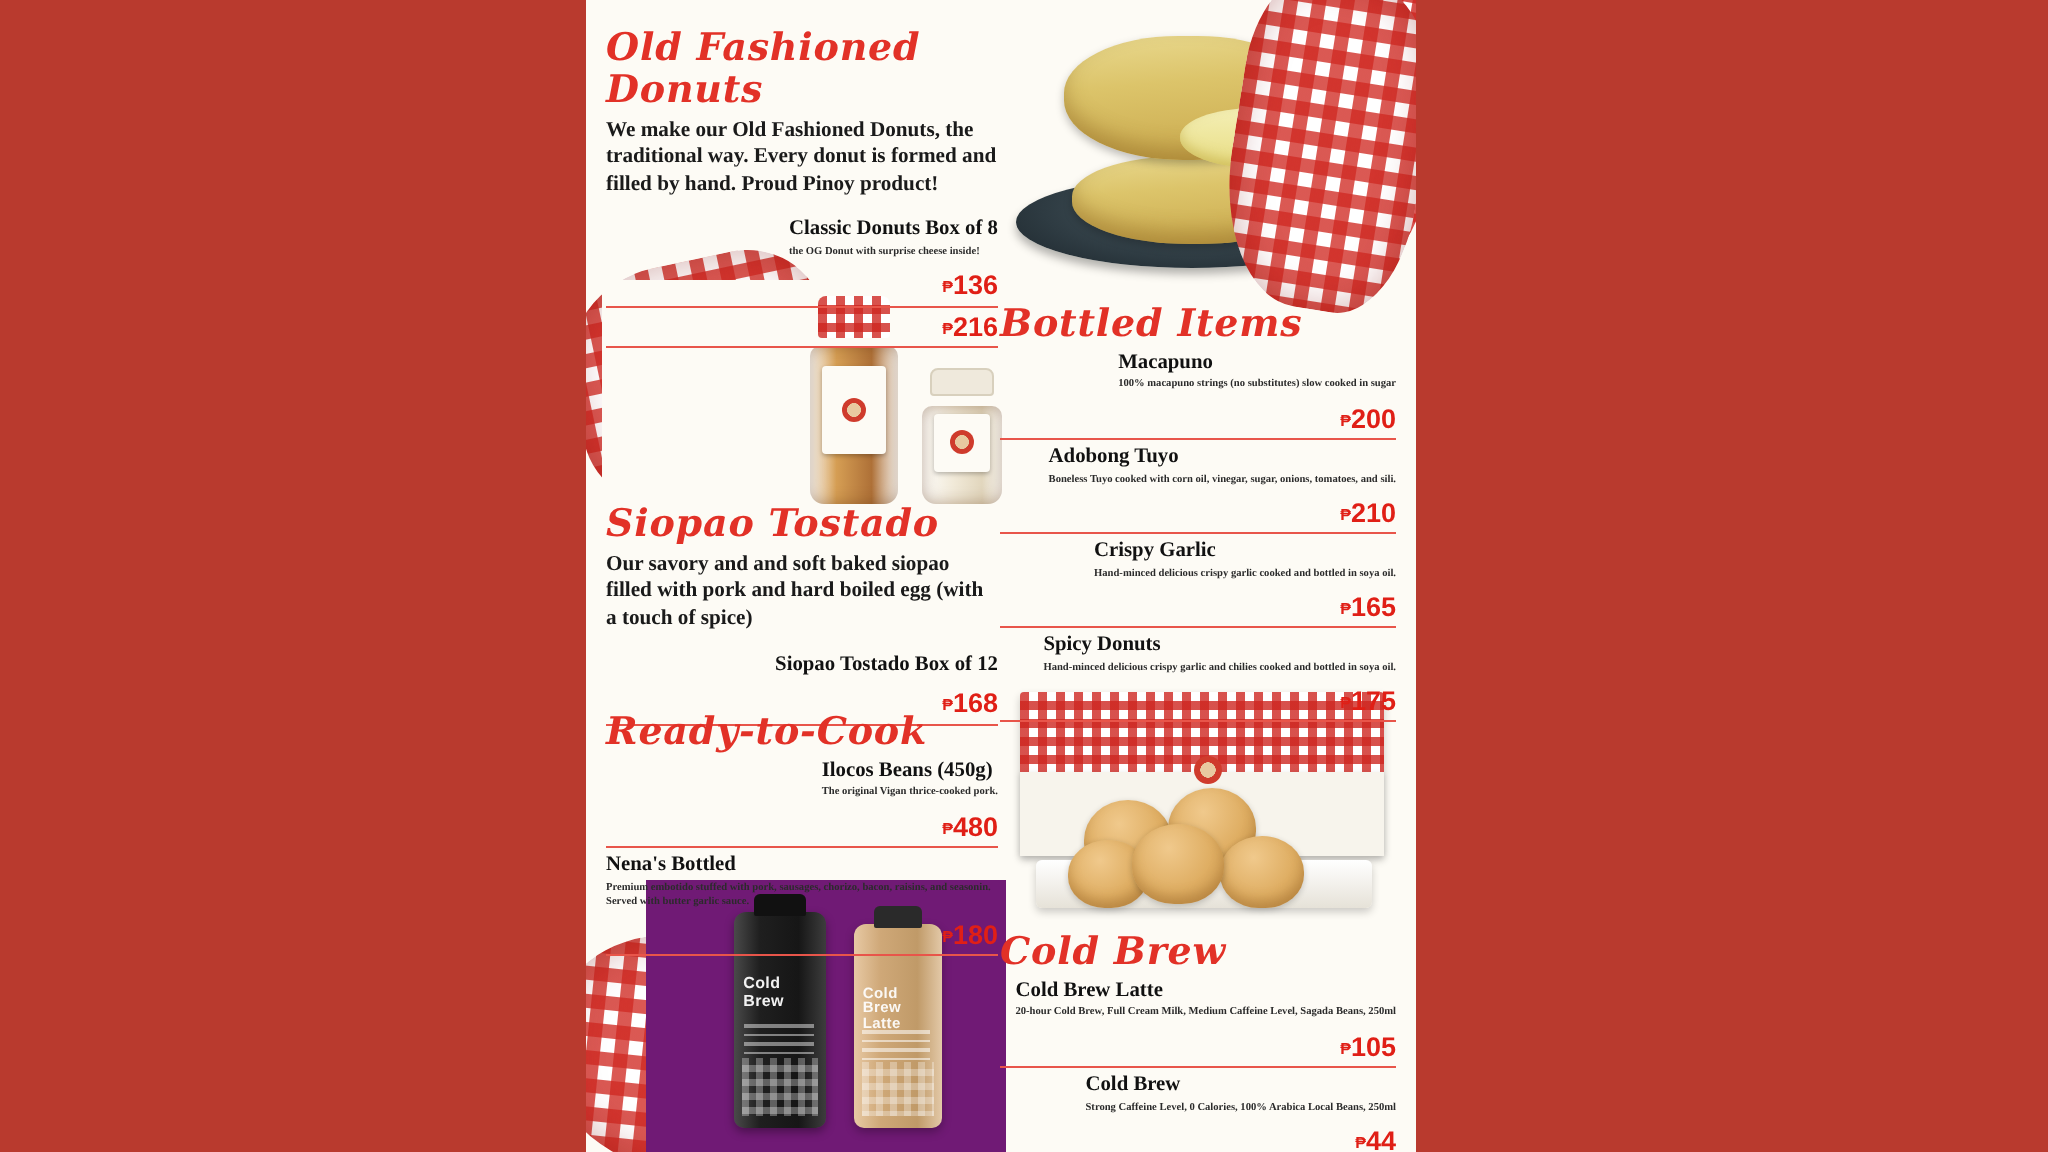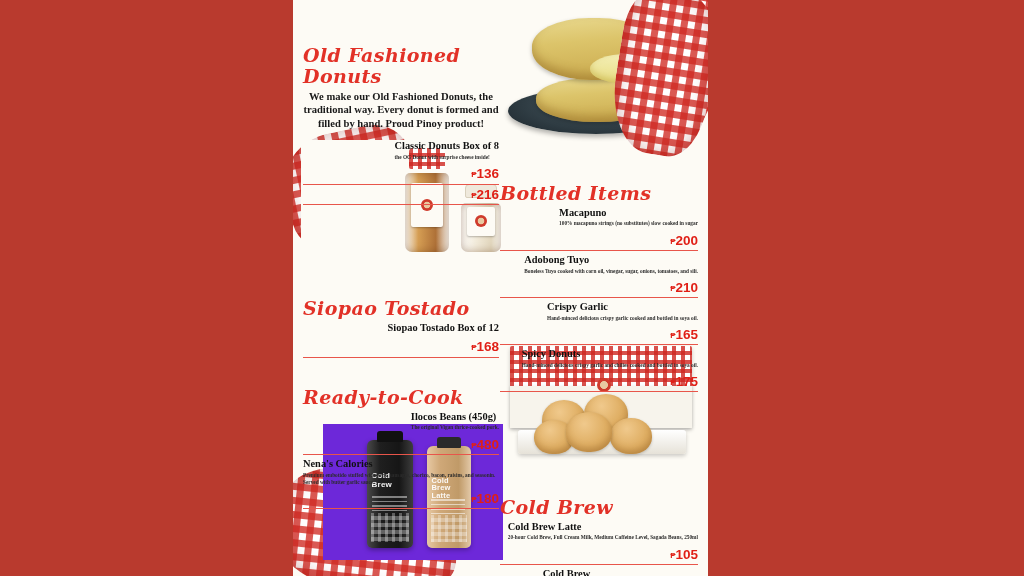--- a/index.html
+++ b/index.html
@@ -60,42 +60,41 @@
     font-weight:bold;font-style:italic;
     font-size:19px;letter-spacing:.4px;
     margin:0 0 3px 0;line-height:1.1;
   }
   .sect-blurb{
     color:#1a1a1a;
     font-family:"Liberation Serif", serif;
     font-weight:bold;
     font-size:10.6px;line-height:1.28;
     margin:0 0 10px 0;
-    text-align:center;
   }
   .item{margin-bottom:3px;border-bottom:1px solid #e8554a;padding-bottom:2px;}
   .item-row{display:flex;align-items:flex-end;justify-content:space-between;gap:6px;flex-direction:column;}
   .item-left{flex:1;min-width:0;}
   .item-name{
     color:#111;font-family:"Liberation Serif", serif;font-weight:bold;
     font-size:10.4px;line-height:1.2;margin:0;
   }
   .item-desc{
     color:#2b2b2b;font-family:"Liberation Serif", serif;
     font-size:5.3px;line-height:1.35;margin:1px 0 0 0;font-weight:bold;
   }
   .price{
     color:#e01f16;font-family:"Liberation Sans", sans-serif;
     font-weight:bold;font-size:13.5px;white-space:nowrap;
     line-height:1;padding-bottom:1px;
   }
   .price .cur{font-size:8px;vertical-align:1px;font-weight:bold;}
 
   
-  .col{position:absolute;margin-top:31px;}
+  .col{position:absolute;}
   .col-left{left:10px;width:196px;}
   .col-right{left:207px;width:198px;}
 
   
   .photo{position:absolute;overflow:hidden;}
 
   
   .ph-donuts{left:207px;top:0;width:208px;height:150px;background:#fdfbf5;}
   .donut-cloth{position:absolute;right:-10px;top:-12px;width:86px;height:150px;transform:rotate(10deg);border-radius:30% 40% 36% 44%;}
   .plate{
@@ -174,21 +173,21 @@
     background:radial-gradient(ellipse at 40% 30%, #f0c98c 0%, #dfae63 55%, #c38f45 100%);
     box-shadow:inset 0 -4px 6px rgba(150,100,40,.4), 0 1px 3px rgba(0,0,0,.2);
   }
   .bun1{left:42px;top:62px;width:44px;height:40px;}
   .bun2{left:84px;top:56px;width:44px;height:40px;}
   .bun3{left:66px;top:74px;width:46px;height:40px;}
   .bun4{left:34px;top:82px;width:40px;height:34px;}
   .bun5{left:110px;top:80px;width:42px;height:36px;}
 
   
-  .ph-bottles{left:30px;top:424px;width:180px;height:136px;background:#6d28d9;}
+  .ph-bottles{left:30px;top:440px;width:180px;height:136px;background:#701a75;}
   .bottle{position:absolute;border-radius:6px 6px 5px 5px;}
   .bottle-dark{
     left:44px;top:16px;width:46px;height:108px;
     background:linear-gradient(90deg,#4a4a4a 0%,#1f1f1f 28%,#161616 70%,#3d3d3d 100%);
     box-shadow:0 2px 5px rgba(0,0,0,.35);
   }
   .bottle-tan{
     left:104px;top:22px;width:44px;height:102px;
     background:linear-gradient(90deg,#e7c9a4 0%,#cfa878 30%,#c09a68 72%,#e3c9a8 100%);
     box-shadow:0 2px 5px rgba(0,0,0,.28);
@@ -305,22 +304,23 @@
           <div class="price"><span class="cur">₱</span><span>136</span></div>
         </div>
       </div>
       <div class="item">
         <div class="item-row">
           <div class="price"><span class="cur">₱</span><span>216</span></div>
         </div>
       </div>
     </div>
 
-    <div class="col col-left" style="top:267px;">
+    <div class="col col-left" style="top:252px;">
       <h2 class="sect-title">Siopao Tostado</h2>
+      <p class="sect-blurb">Our savory and and soft baked siopao filled with pork and hard boiled egg (with a touch of spice)</p>
       <div class="item">
         <div class="item-row">
           <div class="item-left">
             <p class="item-name">Siopao Tostado Box of 12</p>
           </div>
           <div class="price"><span class="cur">₱</span><span>168</span></div>
         </div>
       </div>
     </div>
 
@@ -331,21 +331,21 @@
           <div class="item-left">
             <p class="item-name">Ilocos Beans (450g)</p>
             <p class="item-desc">The original Vigan thrice-cooked pork.</p>
           </div>
           <div class="price"><span class="cur">₱</span><span>480</span></div>
         </div>
       </div>
       <div class="item">
         <div class="item-row">
           <div class="item-left">
-            <p class="item-name">Nena's Calories</p>
+            <p class="item-name">Nena's Bottled</p>
             <p class="item-desc">Premium embotido stuffed with pork, sausages, chorizo, bacon, raisins, and seasonin. Served with butter garlic sauce.</p>
           </div>
           <div class="price"><span class="cur">₱</span><span>180</span></div>
         </div>
       </div>
     </div>
 
     <div class="col col-right" style="top:152px;">
       <h2 class="sect-title">Bottled Items</h2>
       <div class="item">

